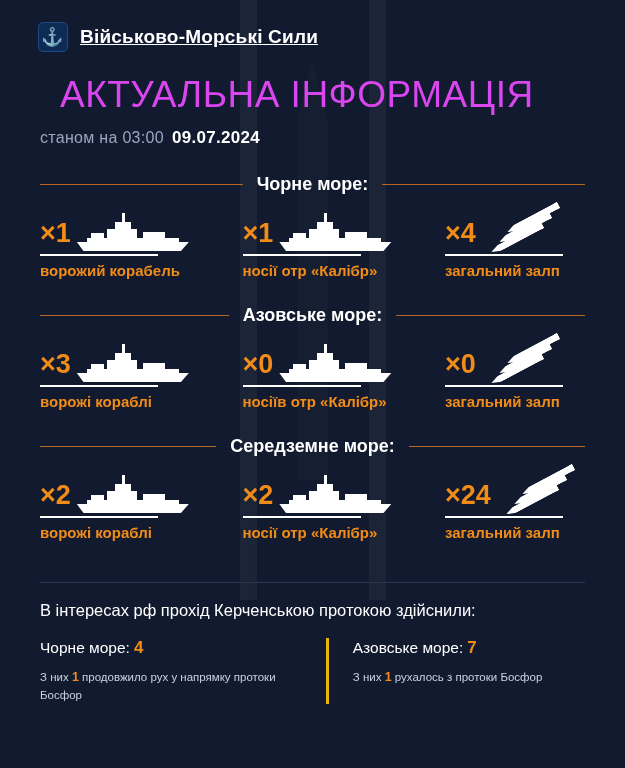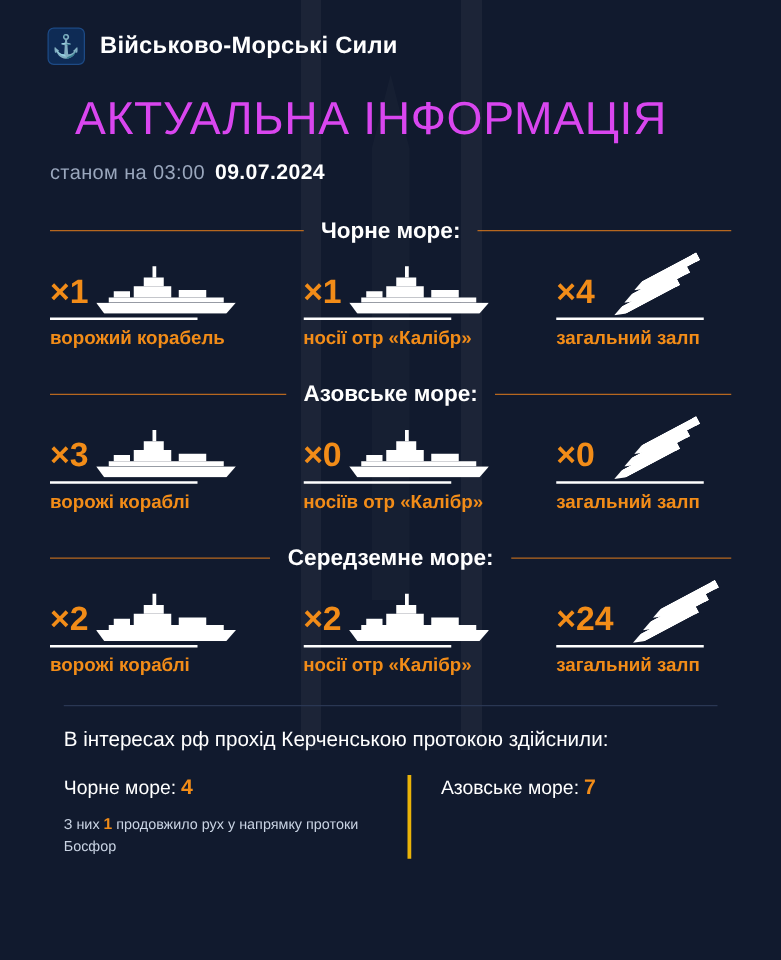--- a/index.html
+++ b/index.html
@@ -60,20 +60,21 @@
     display: flex; align-items: center; justify-content: center;
     color: #cfe0f5;
     font-size: 18px;
     line-height: 1;
   }
   .brand {
     color: #ffffff;
     font-size: 19px;
     font-weight: bold;
     letter-spacing: 0.2px;
+    text-decoration: underline;
   }
 
   .title {
     margin: 22px 0 0 60px;
     color: #d946ef;
     font-size: 37px;
     font-weight: normal;
     letter-spacing: 0.5px;
   }
   .subtitle {
@@ -176,21 +177,21 @@
     content: "";
     position: absolute; right: -6px; top: -4px;
     width: 10px; height: 15px; background: #ffffff;
     clip-path: polygon(0% 25%, 100% 0%, 100% 100%, 0% 75%);
   }
   .missiles .m1 { left: 22px; top: 4px; }
   .missiles .m2 { left: 14px; top: 14px; }
   .missiles .m3 { left: 6px; top: 24px; }
 
   
-  .footer { margin-top: 23px; padding: 0 51px; }
+  .footer { margin-top: 41px; padding: 0 40px; }
   .footer-sep {
     height: 1px;
     background: #2a3753;
     margin-bottom: 16px;
   }
   .footer-title {
     color: #ffffff;
     font-size: 16.5px;
     line-height: 1.42;
     font-weight: normal;
@@ -404,18 +405,23 @@
           <div class="fcol-sub">
             <span>З них</span>
             <b>1</b>
             <span>продовжило рух у напрямку протоки Босфор</span>
           </div>
         </div>
         <div class="fcol right">
           <div class="fcol-head">
             <span>Азовське море:</span><b>7</b>
           </div>
+          <div class="fcol-sub">
+            <span>З них</span>
+            <b>1</b>
+            <span>рухалось з протоки Босфор</span>
+          </div>
         </div>
       </div>
     </div>
 
   </div>
 </div>
 
 </body></html>

